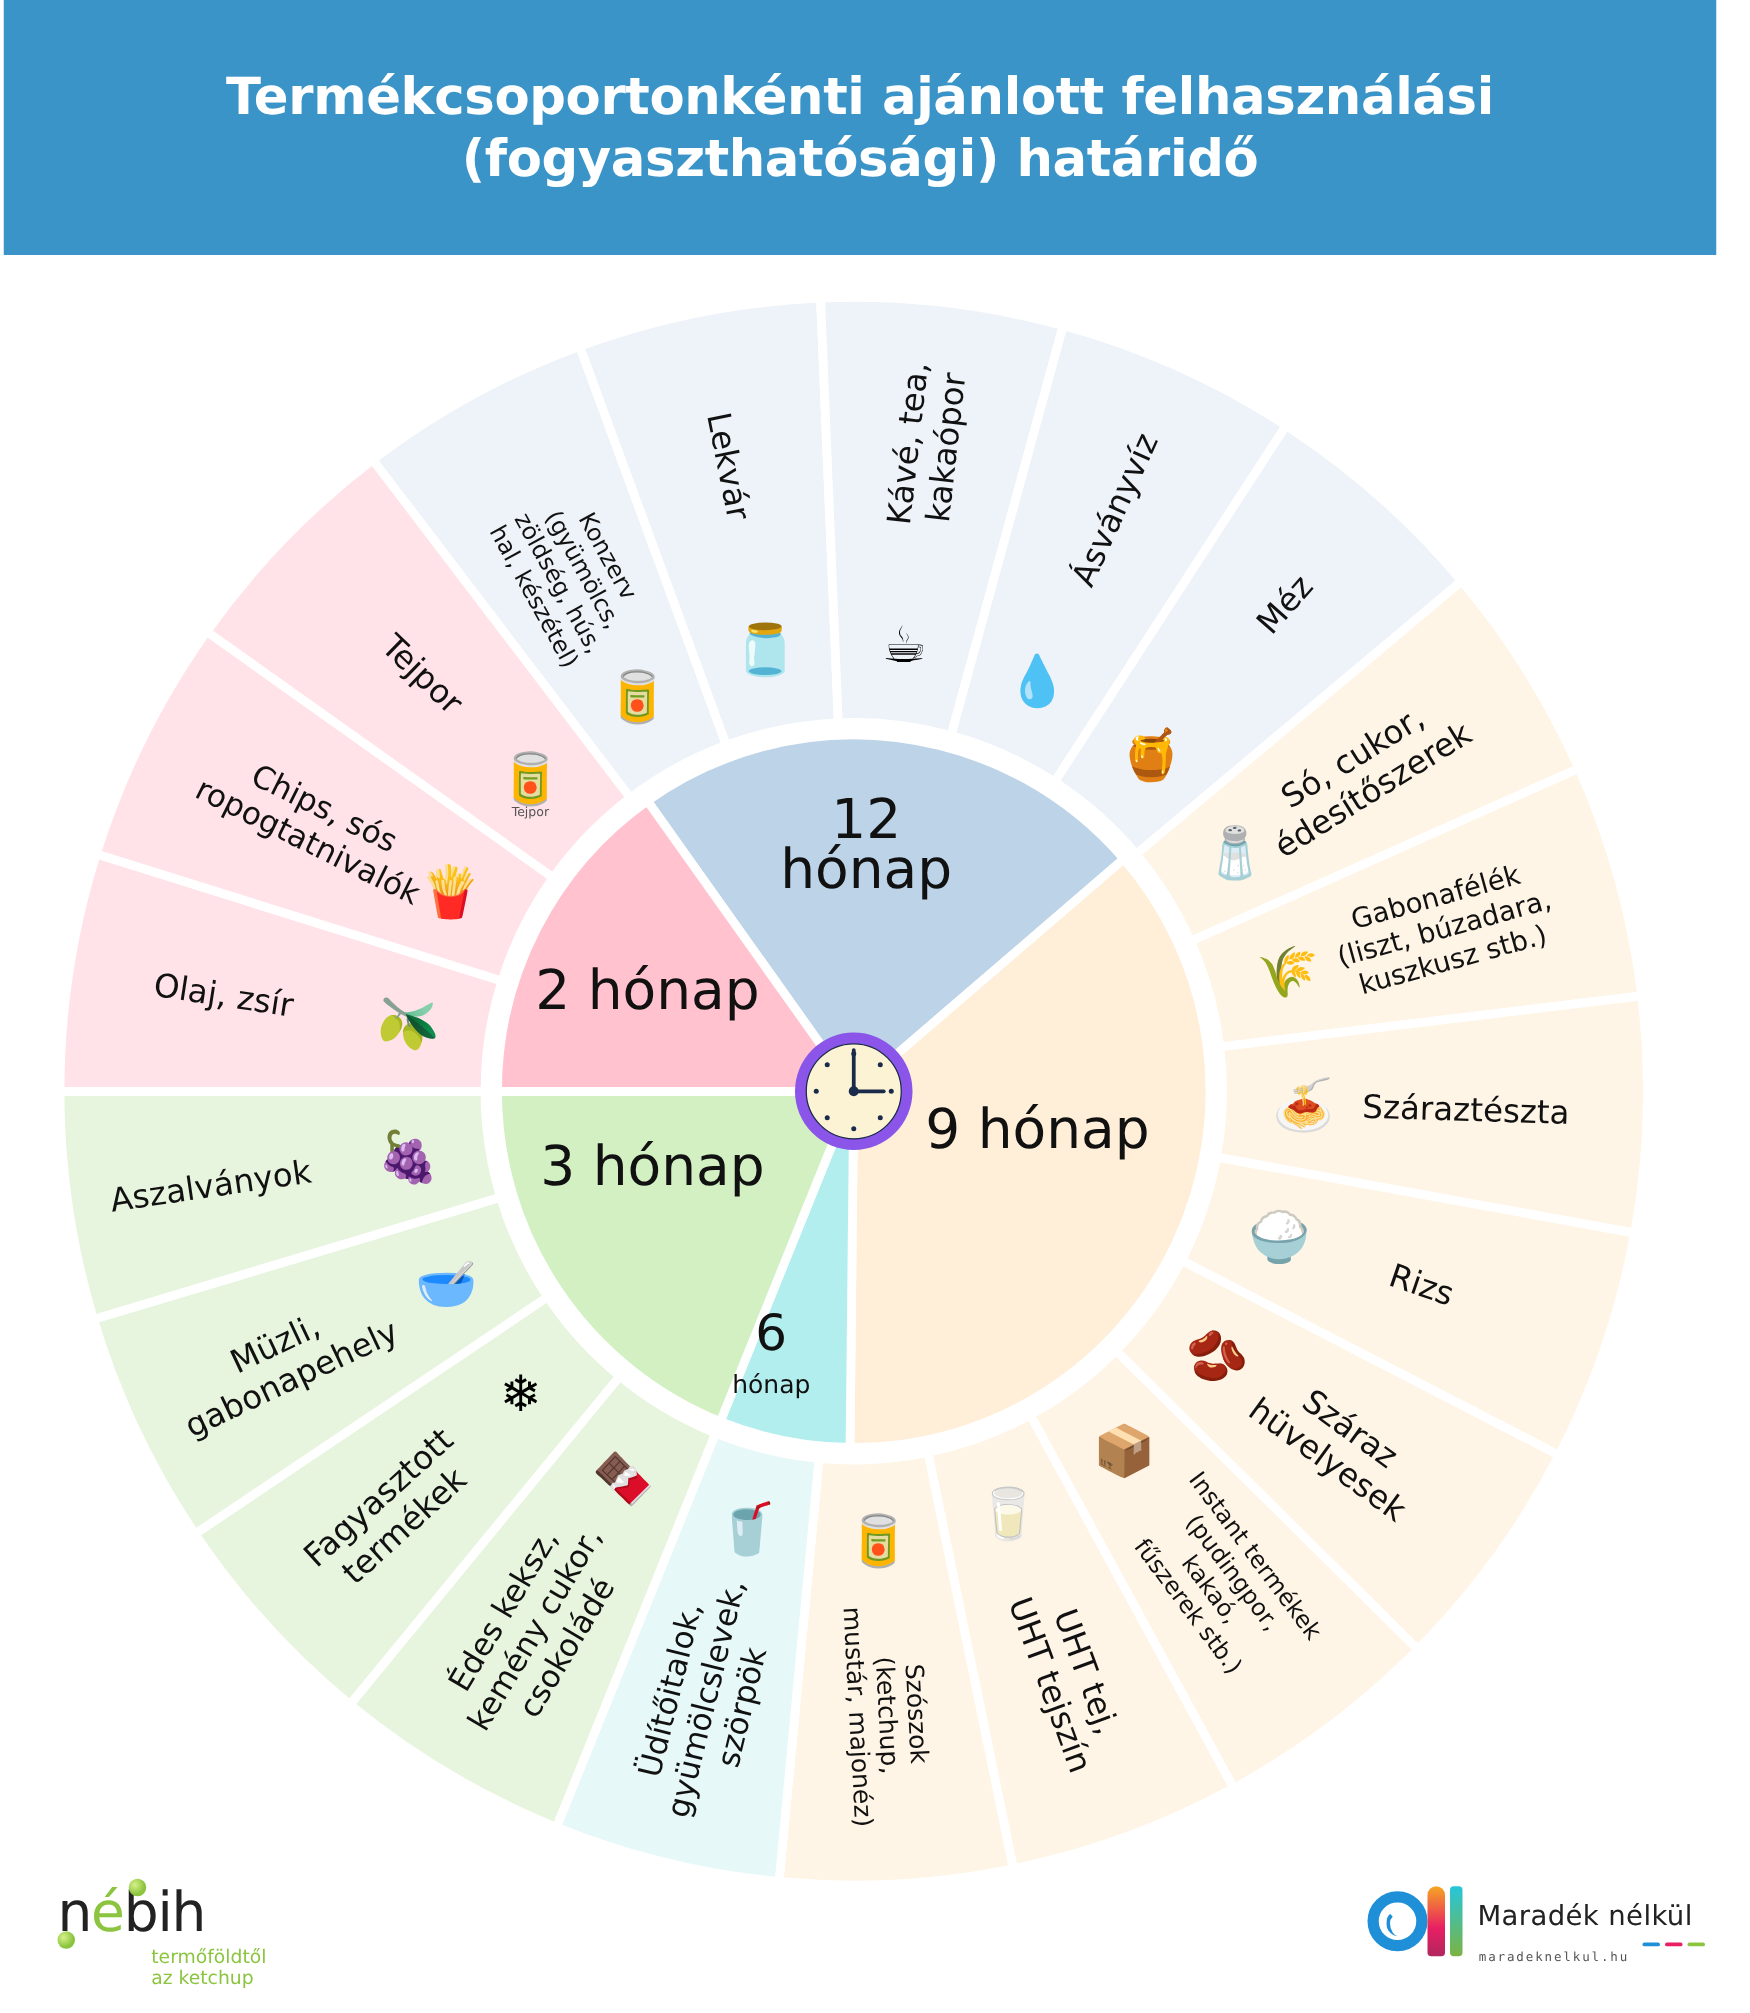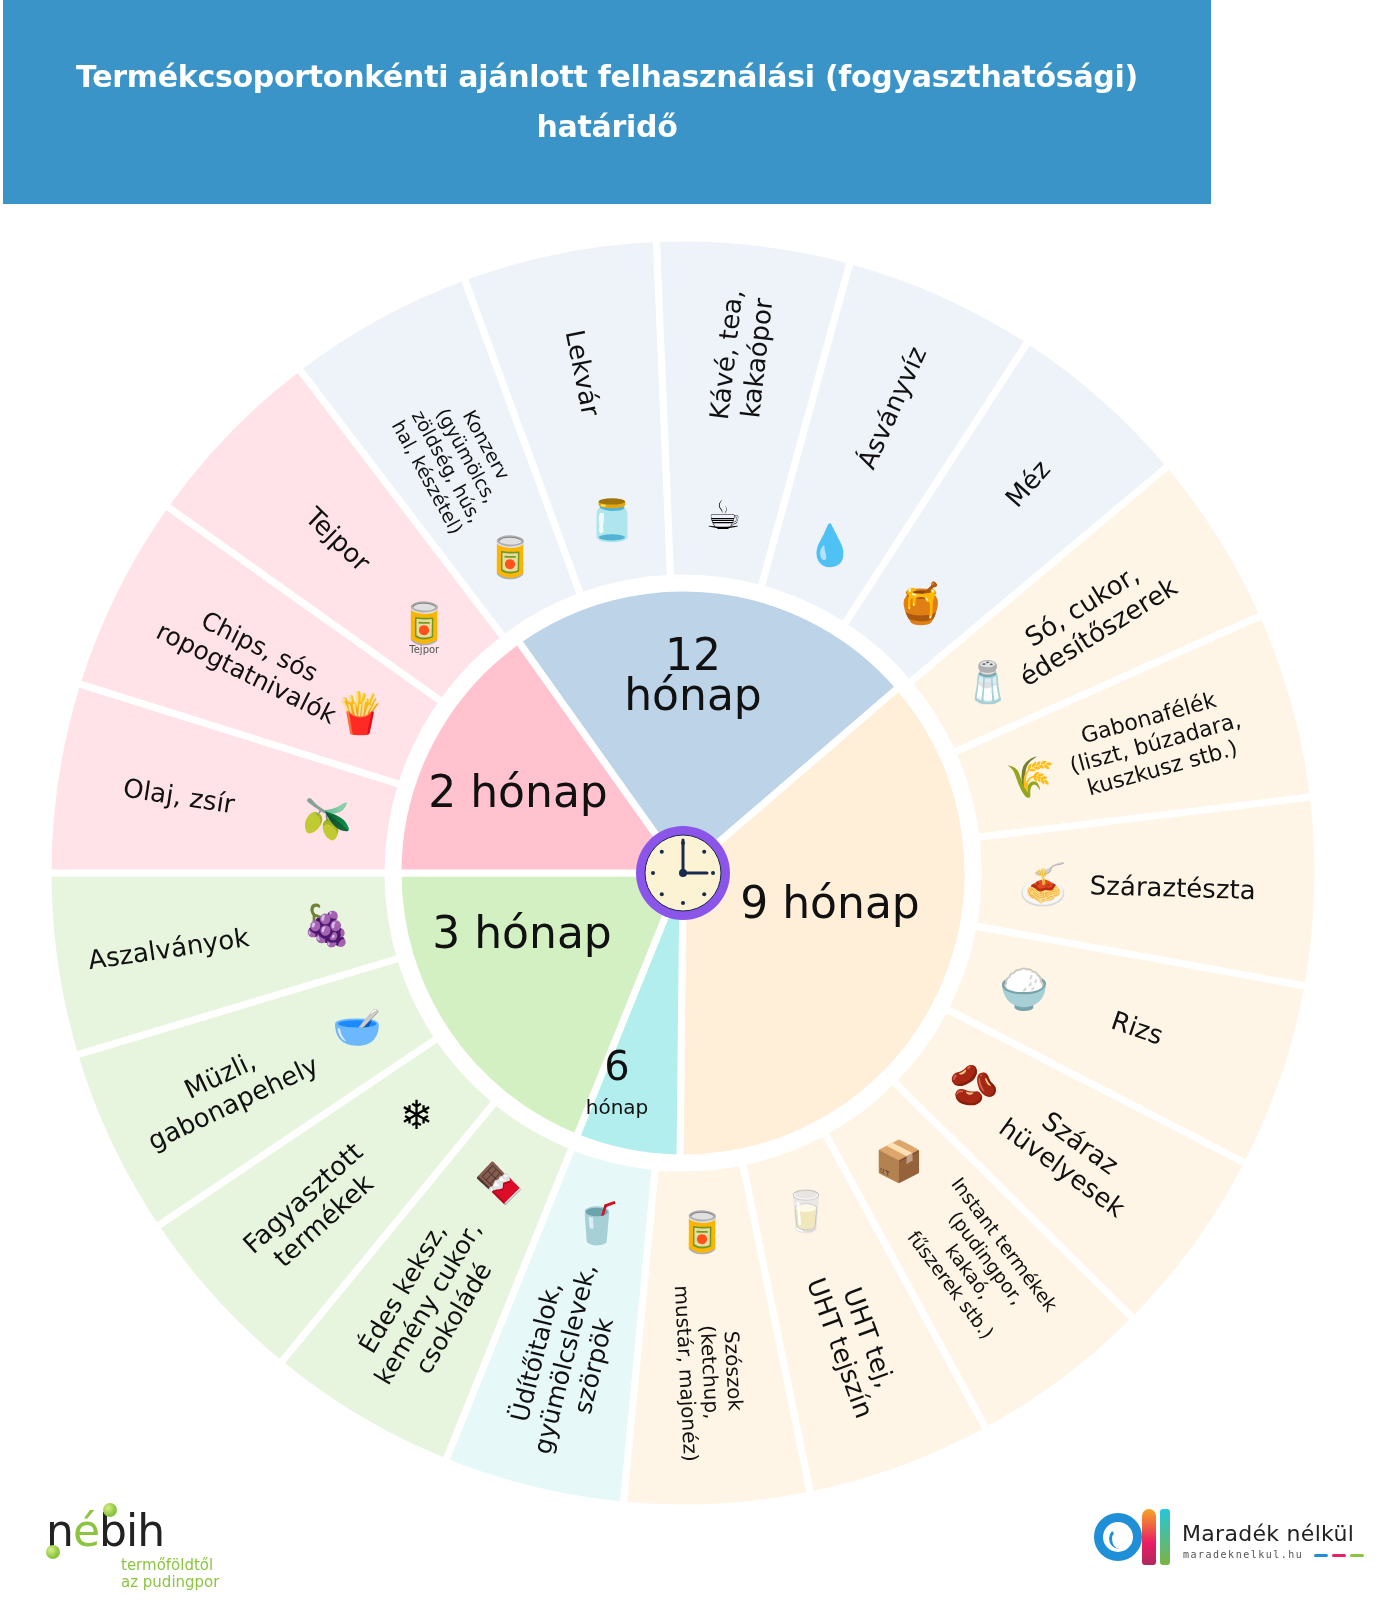--- a/index.html
+++ b/index.html
@@ -1,39 +1,39 @@
 <!DOCTYPE html>
 <html><head>
 <meta charset="utf-8">
 <style>
   html, body { margin: 0; padding: 0; background: #ffffff; }
   body { width: 1400px; height: 1610px; position: relative; overflow: hidden; font-family: "DejaVu Sans", "Liberation Sans", sans-serif; }
   .header {
-    position: absolute; left: 3px; top: 0; width: 1208px; height: 204px;
+    position: absolute; left: 3px; top: 0; width: 1370px; height: 204px;
     background: #3A94C7; color: #ffffff;
     display: flex; flex-direction: column; align-items: center; justify-content: center;
-    font-family: "DejaVu Sans", sans-serif; font-weight: bold; font-size: 30px; line-height: 50px;
+    font-family: "DejaVu Sans", sans-serif; font-weight: bold; font-size: 41px; line-height: 50px;
     letter-spacing: -0.3px; text-align: center;
   }
   .header span { display: block; }
   svg.wheel { position: absolute; left: 0; top: 0; }
   .seg-label { font-family: "DejaVu Sans", sans-serif; fill: #111; }
   .inner-label { font-family: "DejaVu Sans", sans-serif; fill: #111; }
   .logo-nebih { position: absolute; left: 46px; top: 1505px; width: 200px; height: 90px; }
   .nebih-word { position: absolute; left: 0; top: 0; font-family: "DejaVu Sans", sans-serif; font-size: 44px; color: #222; letter-spacing: -1px; line-height: 52px; }
   .nebih-word .acc { color: #8BC53F; }
   .nebih-dot { position: absolute; width: 14px; height: 14px; border-radius: 50%; background: radial-gradient(circle at 35% 35%, #d7f08a, #8BC53F 60%); }
   .nebih-sub { position: absolute; left: 60px; top: 52px; font-family: "DejaVu Sans", sans-serif; font-size: 15px; line-height: 17px; color: #8BC53F; margin-left: 15px; }
   .logo-md { position: absolute; left: 1092px; top: 1505px; width: 290px; height: 80px; text-align: right; }
   .md-plate { position: absolute; left: 2px; top: 8px; width: 48px; height: 48px; border-radius: 50%; border: 9px solid #1f8fd8; box-sizing: border-box; }
   .md-plate::after { content: ""; position: absolute; left: 6px; top: 6px; width: 18px; height: 18px; border-radius: 50%; border-left: 3px solid #1f8fd8; border-top: 3px solid transparent; }
   .md-spoon { position: absolute; left: 50px; top: 4px; width: 14px; height: 56px; border-radius: 7px 7px 3px 3px; background: linear-gradient(#f6a623, #e91e63 60%, #b0275e); }
   .md-fork { position: absolute; left: 68px; top: 4px; width: 10px; height: 56px; border-radius: 3px; background: linear-gradient(#26c6da, #7cb342); }
   .md-title { position: absolute; left: 90px; top: 16px; font-family: "DejaVu Sans", sans-serif; font-size: 22px; color: #222; letter-spacing: 0.3px; }
-  .md-url { position: absolute; left: 91px; top: 44px; font-family: "DejaVu Sans Mono", monospace; font-size: 10px; color: #555; letter-spacing: 1.5px; }
+  .md-url { position: absolute; left: 91px; top: 56px; font-family: "DejaVu Sans Mono", monospace; font-size: 10px; color: #555; letter-spacing: 1.5px; }
   .md-dashes { position: absolute; left: 222px; top: 49px; display: flex; gap: 4px; }
   .md-dashes i { display: block; width: 14px; height: 3px; border-radius: 2px; }
 </style>
 </head>
 <body>
 
 <div class="header">
   <span>Termékcsoportonkénti ajánlott felhasználási (fogyaszthatósági) határidő</span>
 </div>
 
@@ -183,21 +183,21 @@
 </svg>
 
 <div class="logo-nebih">
   <div class="nebih-word">
     <span><span>n</span><span class="acc">é</span><span>b</span><span>i</span><span>h</span></span>
   </div>
   <div class="nebih-dot" style="left:0px; top:40px;"></div>
   <div class="nebih-dot" style="left:57px; top:-2px;"></div>
   <div class="nebih-sub">
     <div>termőföldtől</div>
-    <div>az pudingpor</div>
+    <div>az ketchup</div>
   </div>
 </div>
 
 <div class="logo-md">
   <div class="md-plate"></div>
   <div class="md-spoon"></div>
   <div class="md-fork"></div>
   <div class="md-title">Maradék nélkül</div>
   <div class="md-url">maradeknelkul.hu</div>
   <div class="md-dashes" id="md-dashes">

